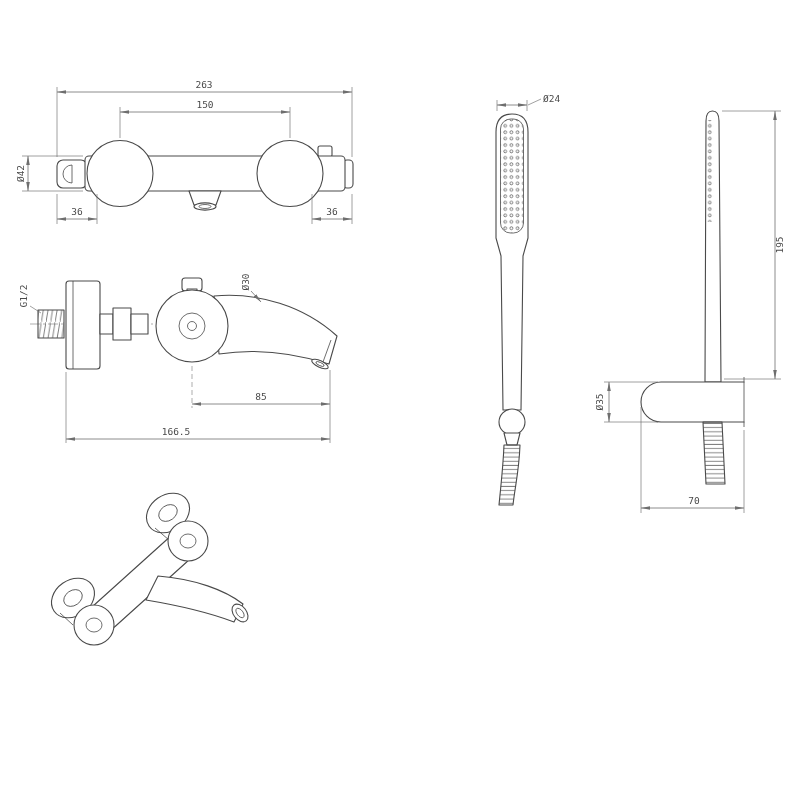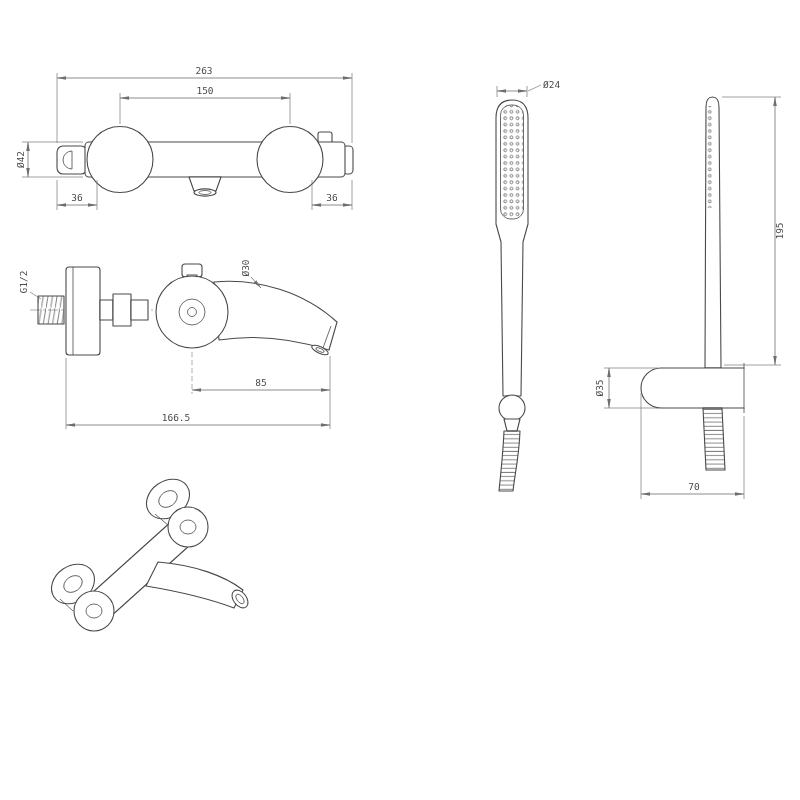--- a/index.html
+++ b/index.html
@@ -1,17 +1,17 @@
 <!DOCTYPE html>
 <html><head>
 <meta charset="utf-8">
 <style>
   html,body{margin:0;padding:0;background:#ffffff;width:800px;height:800px;overflow:hidden;
             font-family:"DejaVu Sans", sans-serif;}
-  .stage{width:800px;height:628px;background:#ffffff;position:relative;}
+  .stage{width:800px;height:628px;background:#ffffff;position:relative;margin-top:14px;}
   svg{display:block;}
   .outline{stroke:#4a4a4a;stroke-width:1.1;fill:#ffffff;stroke-linejoin:round;stroke-linecap:round;}
   .outline-nf{stroke:#4a4a4a;stroke-width:1.1;fill:none;stroke-linejoin:round;stroke-linecap:round;}
   .thin{stroke:#4a4a4a;stroke-width:0.8;fill:none;}
   .dim-line{stroke:#6e6e6e;stroke-width:0.8;fill:none;}
   .ext-line{stroke:#6e6e6e;stroke-width:0.65;fill:none;}
   .cl{stroke:#8a8a8a;stroke-width:0.7;fill:none;stroke-dasharray:10 3 2 3;}
   .dash{stroke:#8a8a8a;stroke-width:0.7;fill:none;stroke-dasharray:5 3;}
   text.dim{font-family:"DejaVu Sans Mono", monospace;font-size:9.5px;fill:#4a4a4a;}
 </style>

